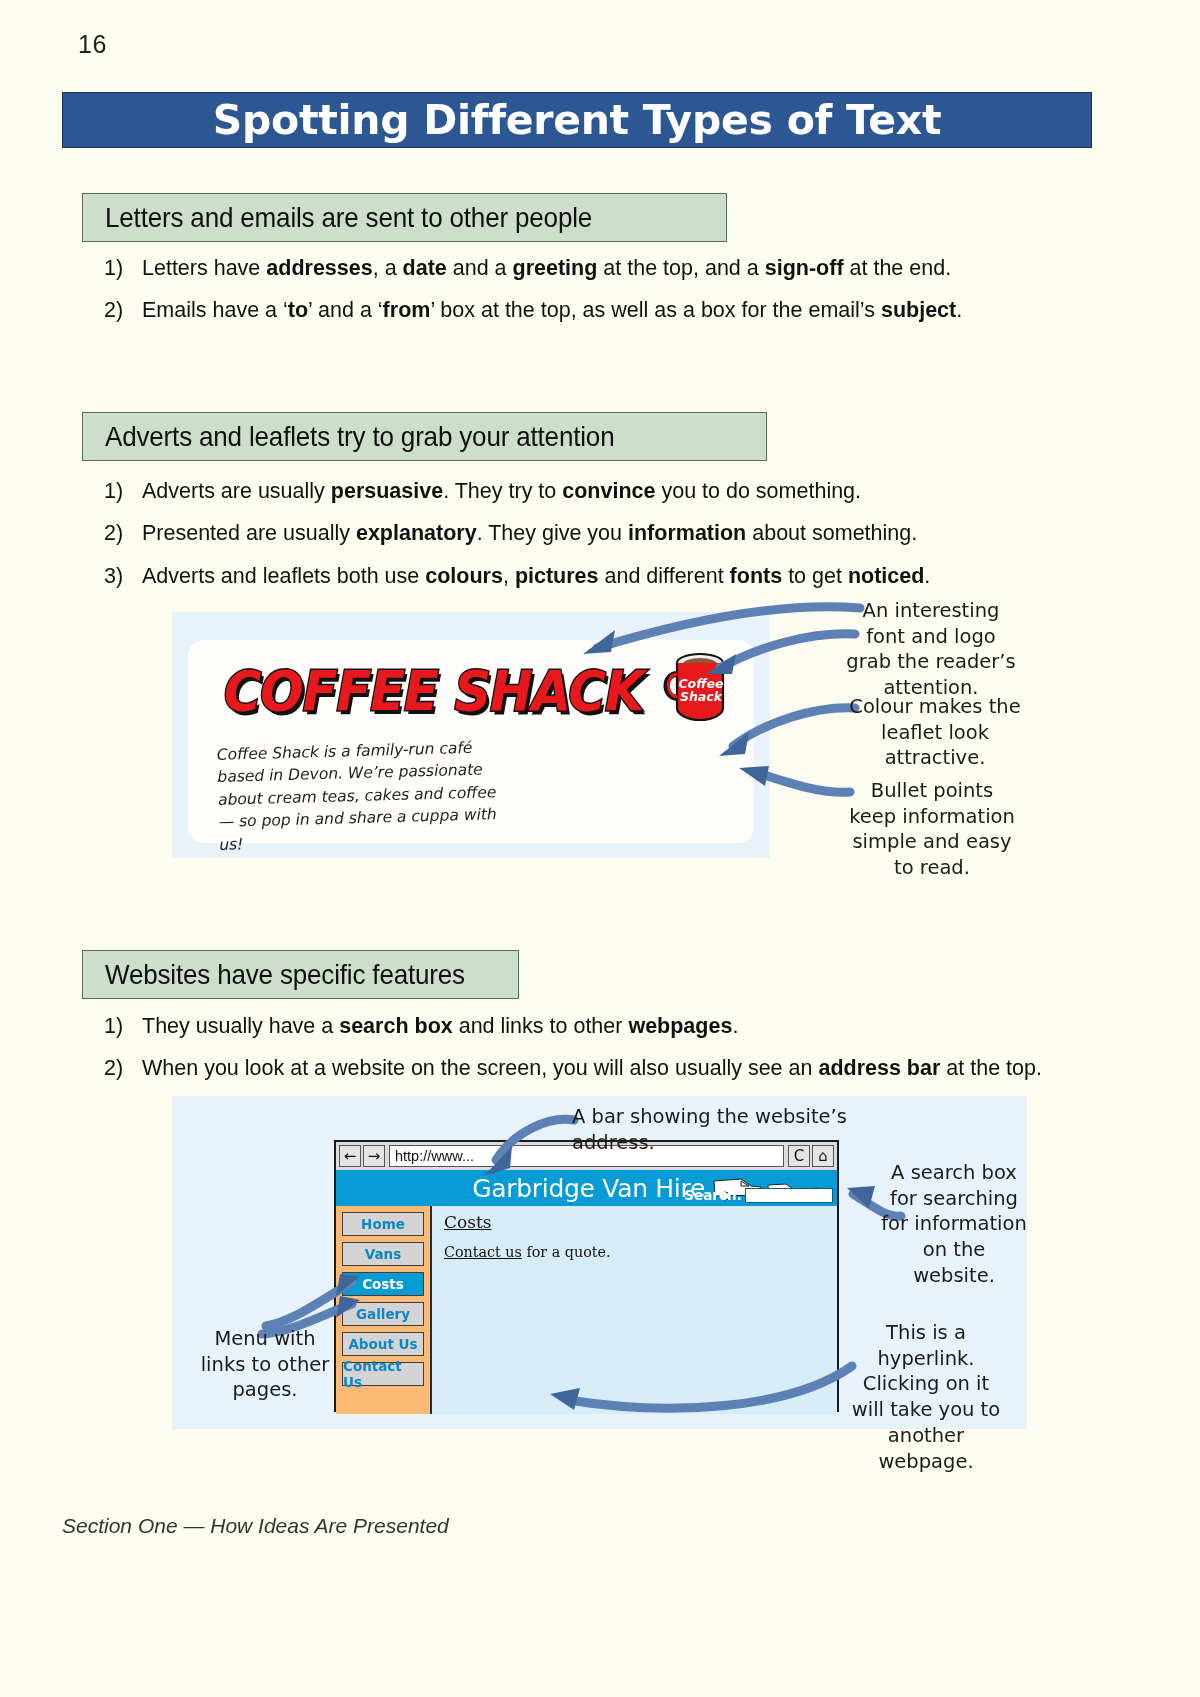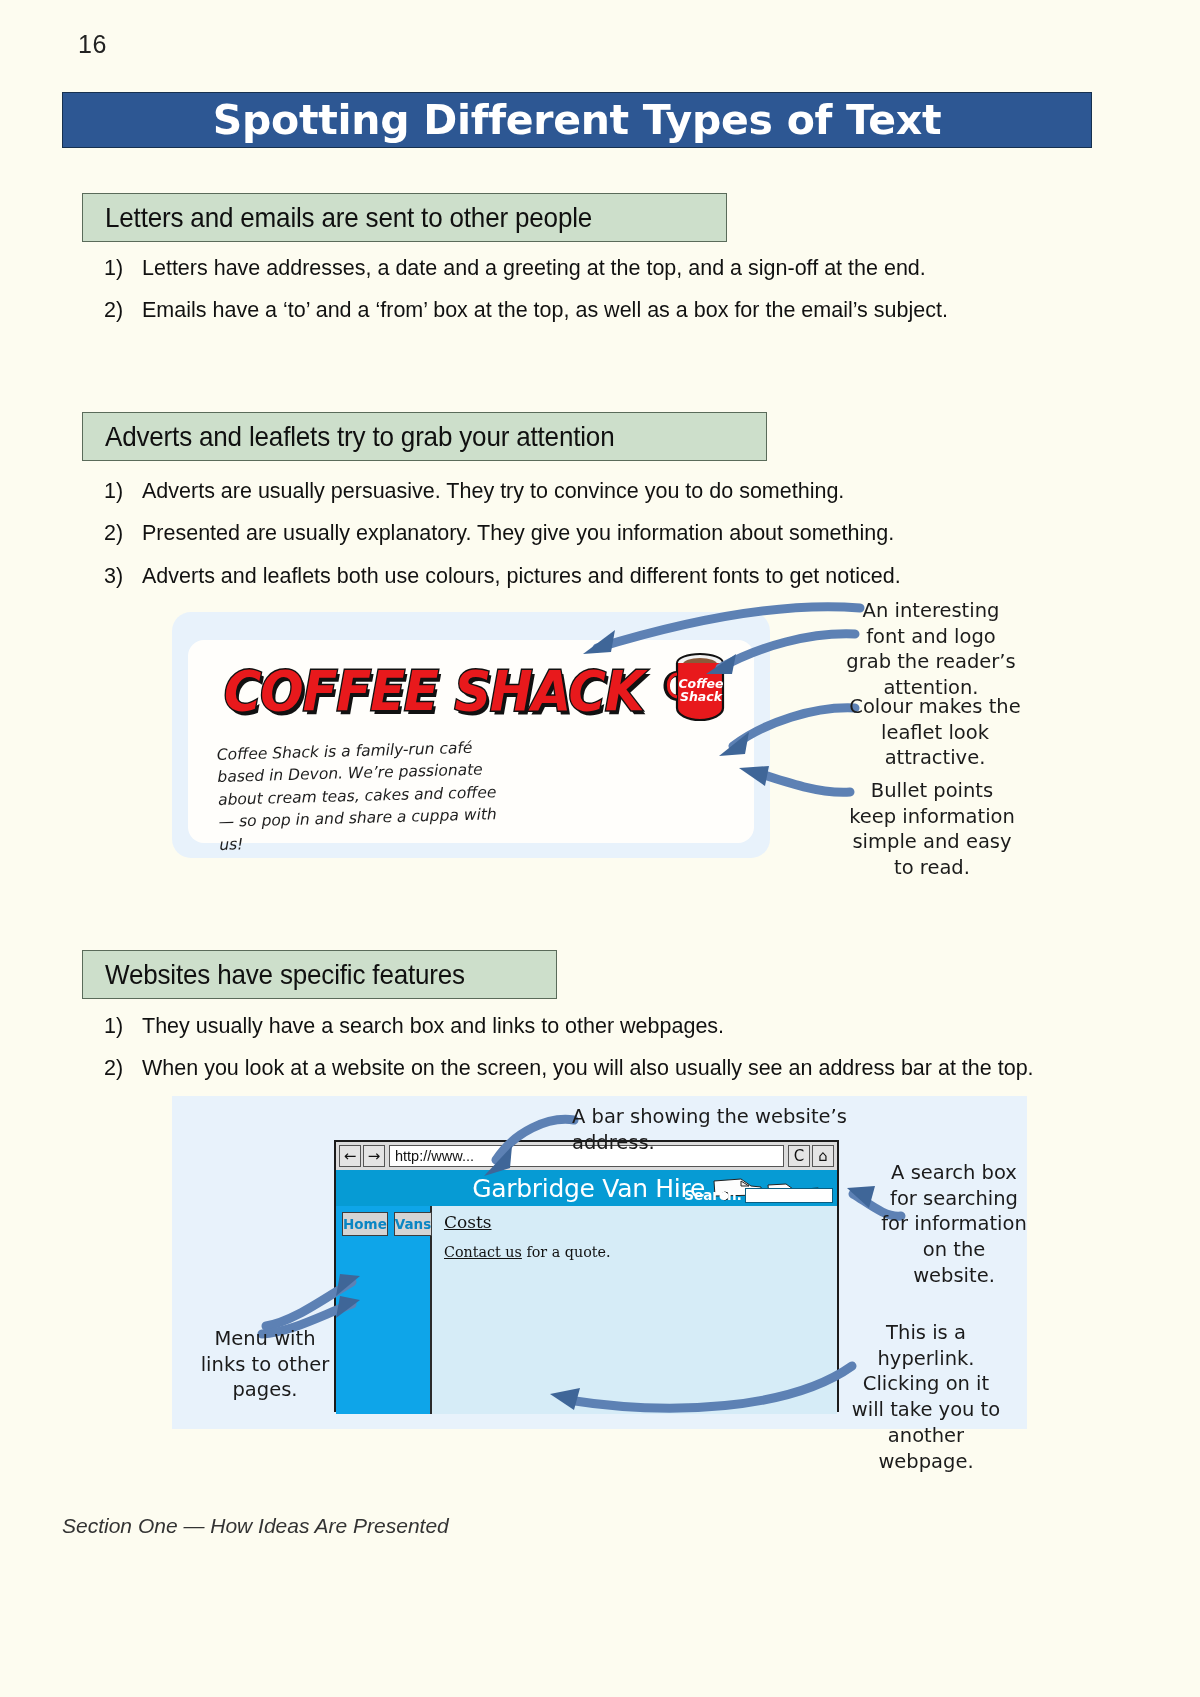--- a/index.html
+++ b/index.html
@@ -54,46 +54,45 @@
   .sec-head span {
     font-size: 28px;
     font-family: "Liberation Sans", sans-serif;
     color: #101010;
     letter-spacing: -.2px;
     transform: scaleX(.93);
     transform-origin: left center;
   }
   #sec-head-1 { left: 82px; top: 193px; width: 645px; }
   #sec-head-2 { left: 82px; top: 412px; width: 685px; }
-  #sec-head-3 { left: 82px; top: 950px; width: 475px; }
+  #sec-head-3 { left: 82px; top: 950px; width: 437px; }
 
   
   .li {
     position: absolute;
     font-size: 21.5px;
     line-height: 1.3;
     color: #111;
     font-family: "Liberation Sans", sans-serif;
     white-space: nowrap;
   }
   .li .num {
     position: absolute;
     left: 0; top: 0;
     width: 34px;
   }
   .li .txt { display: block; padding-left: 38px; }
-  .li b { font-weight: normal; margin-top: 40px; }
+  .li b { font-weight: bold; margin-top: 40px; }
 
   
   .leaflet-panel {
     position: absolute;
     left: 172px; top: 612px;
     width: 598px; height: 246px;
     background: #e8f2fb;
-    border-radius: 19px;
   }
   .leaflet-card {
     position: absolute;
     left: 16px; top: 28px;
     width: 566px; height: 203px;
     background: #fffefb;
     border-radius: 16px;
   }
   .coffee-logo-word {
     position: absolute;
@@ -225,24 +224,24 @@
     color: #fff; font-weight: bold; font-size: 13.5px;
     font-family: "DejaVu Sans", sans-serif;
   }
   .search-box {
     width: 88px; height: 15px;
     background: #fff; border: 1px solid #0a5d80;
   }
   .site-body { display: flex; height: calc(272px - 28px - 36px); }
   .site-menu {
     width: 96px;
-    background: #0ea5e9;
+    background: #fdba74;
     border-right: 2px solid #2a2a2a;
     padding: 6px 6px 0 6px;
-    display: flex; flex-direction: row; gap: 6px;
+    display: flex; flex-direction: column; gap: 6px;
   }
   .menu-btn {
     height: 24px;
     background: #d4d4d4;
     border: 1px solid #3d3d3d;
     color: #0a86c4;
     font-weight: bold;
     font-size: 13.5px;
     display: flex; align-items: center; justify-content: center;
     font-family: "DejaVu Sans", sans-serif;

